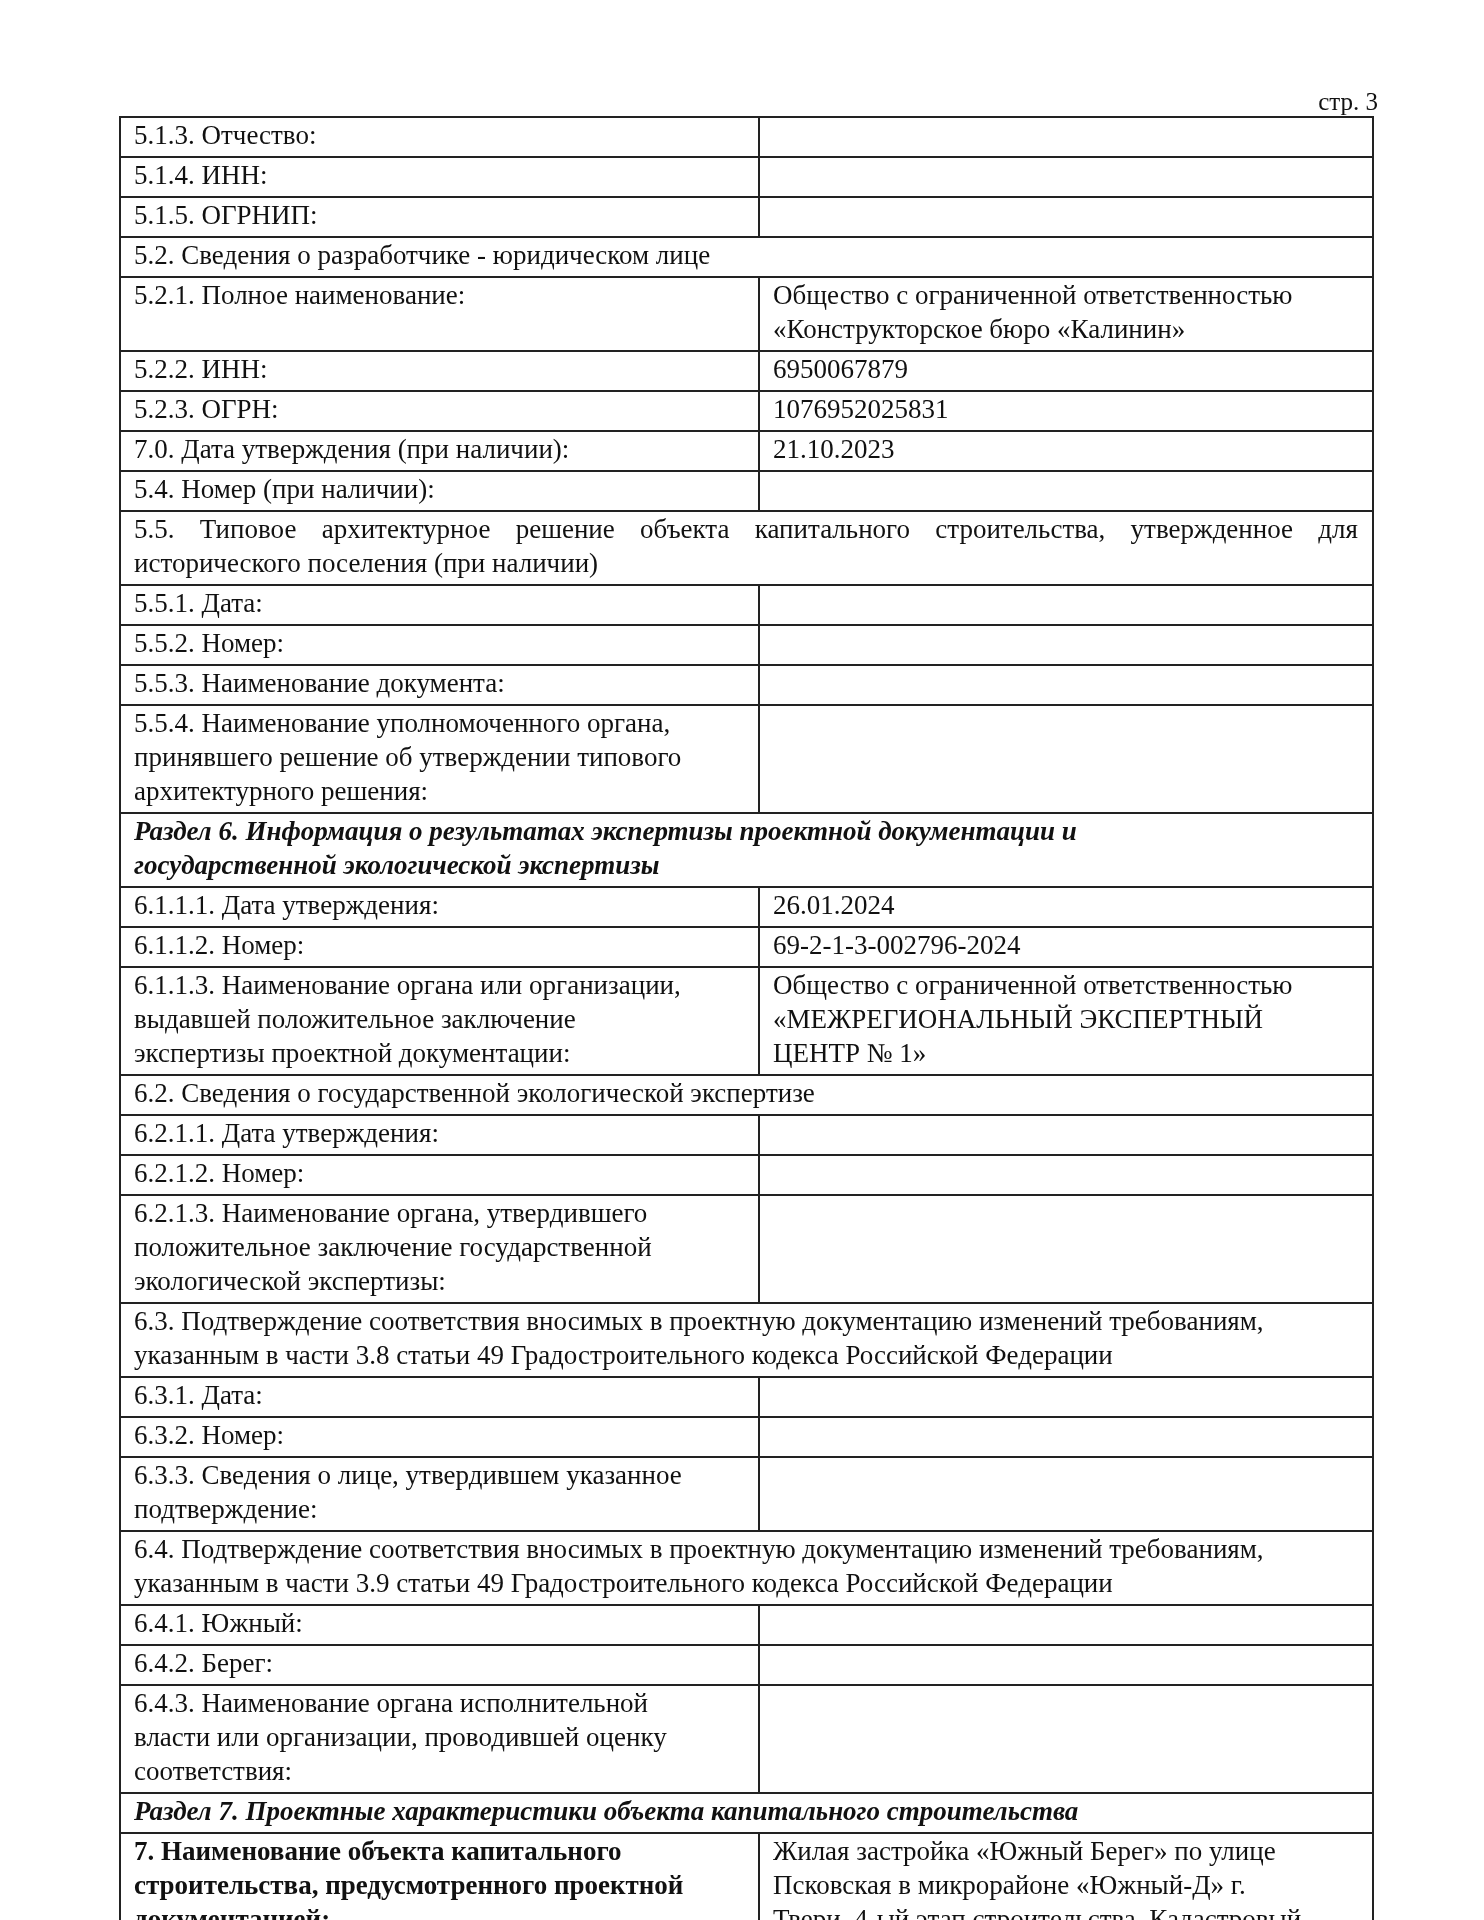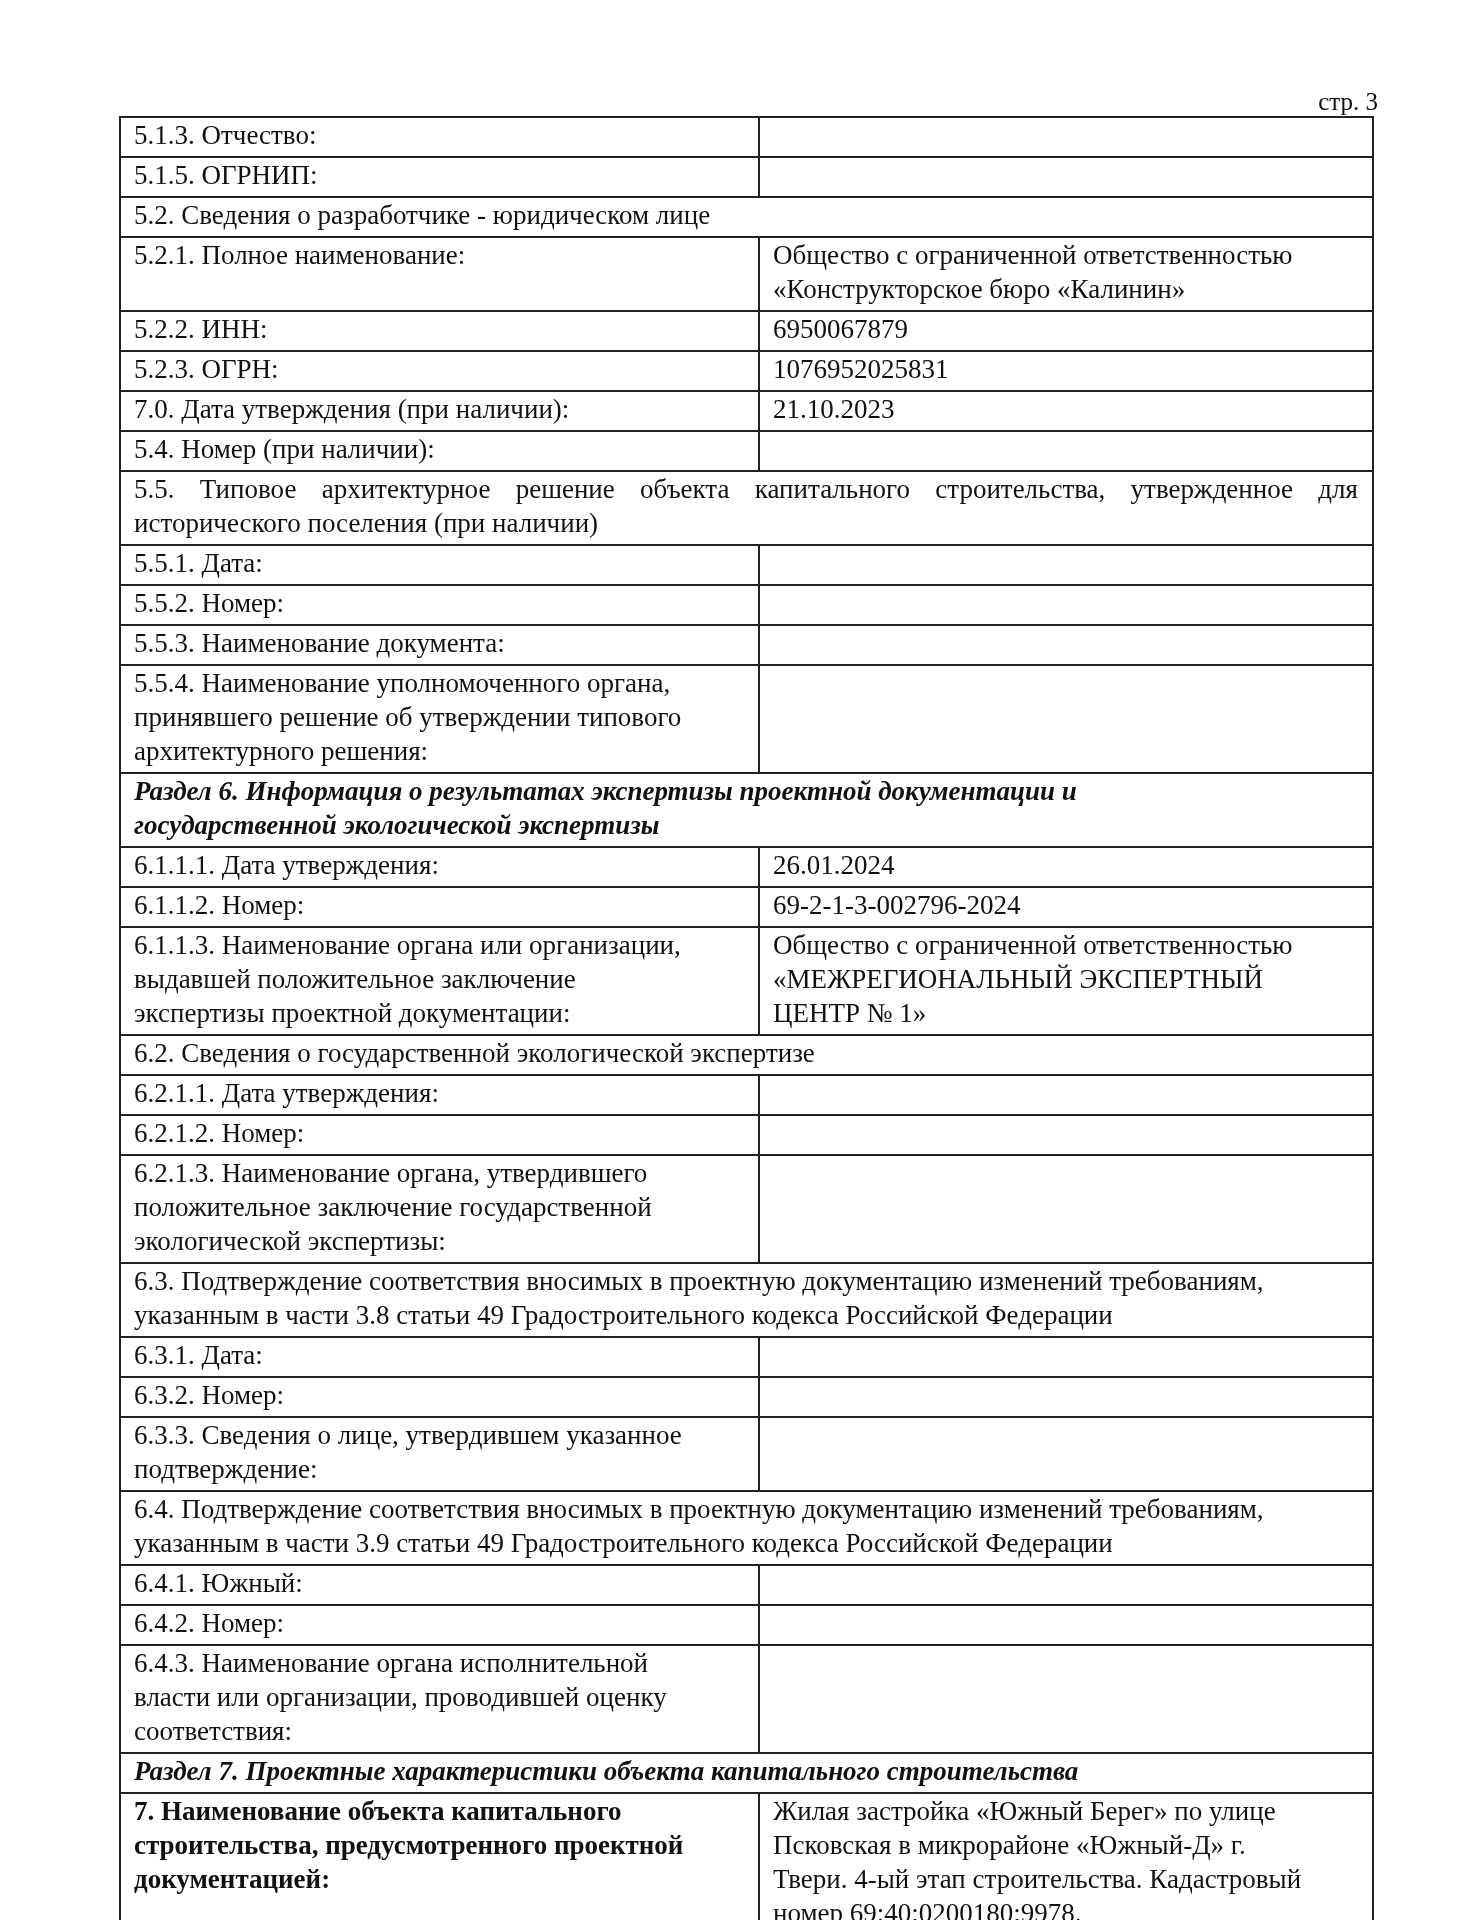--- a/index.html
+++ b/index.html
@@ -25,20 +25,24 @@
       <col class="c1">
       <col class="c2">
     </colgroup>
   <tbody>
 
     <tr>
       <td>5.1.3. Отчество:</td>
       <td></td>
     </tr>
 
+    <tr>
+      <td>5.1.4. ИНН:</td>
+      <td></td>
+    </tr>
 
     <tr>
       <td>5.1.5. ОГРНИП:</td>
       <td></td>
     </tr>
 
     <tr>
       <td colspan="2">5.2. Сведения о разработчике - юридическом лице</td>
     </tr>
 
@@ -176,21 +180,21 @@
     <tr>
       <td colspan="2">6.4. Подтверждение соответствия вносимых в проектную документацию изменений требованиям, указанным в части 3.9 статьи 49 Градостроительного кодекса Российской Федерации</td>
     </tr>
 
     <tr>
       <td>6.4.1. Южный:</td>
       <td></td>
     </tr>
 
     <tr>
-      <td>6.4.2. Номер:</td>
+      <td>6.4.2. Берег:</td>
       <td></td>
     </tr>
 
     <tr>
       <td>
         <div>6.4.3. Наименование органа исполнительной</div>
         <div>власти или организации, проводившей оценку</div>
         <div>соответствия:</div>
       </td>
       <td></td>

